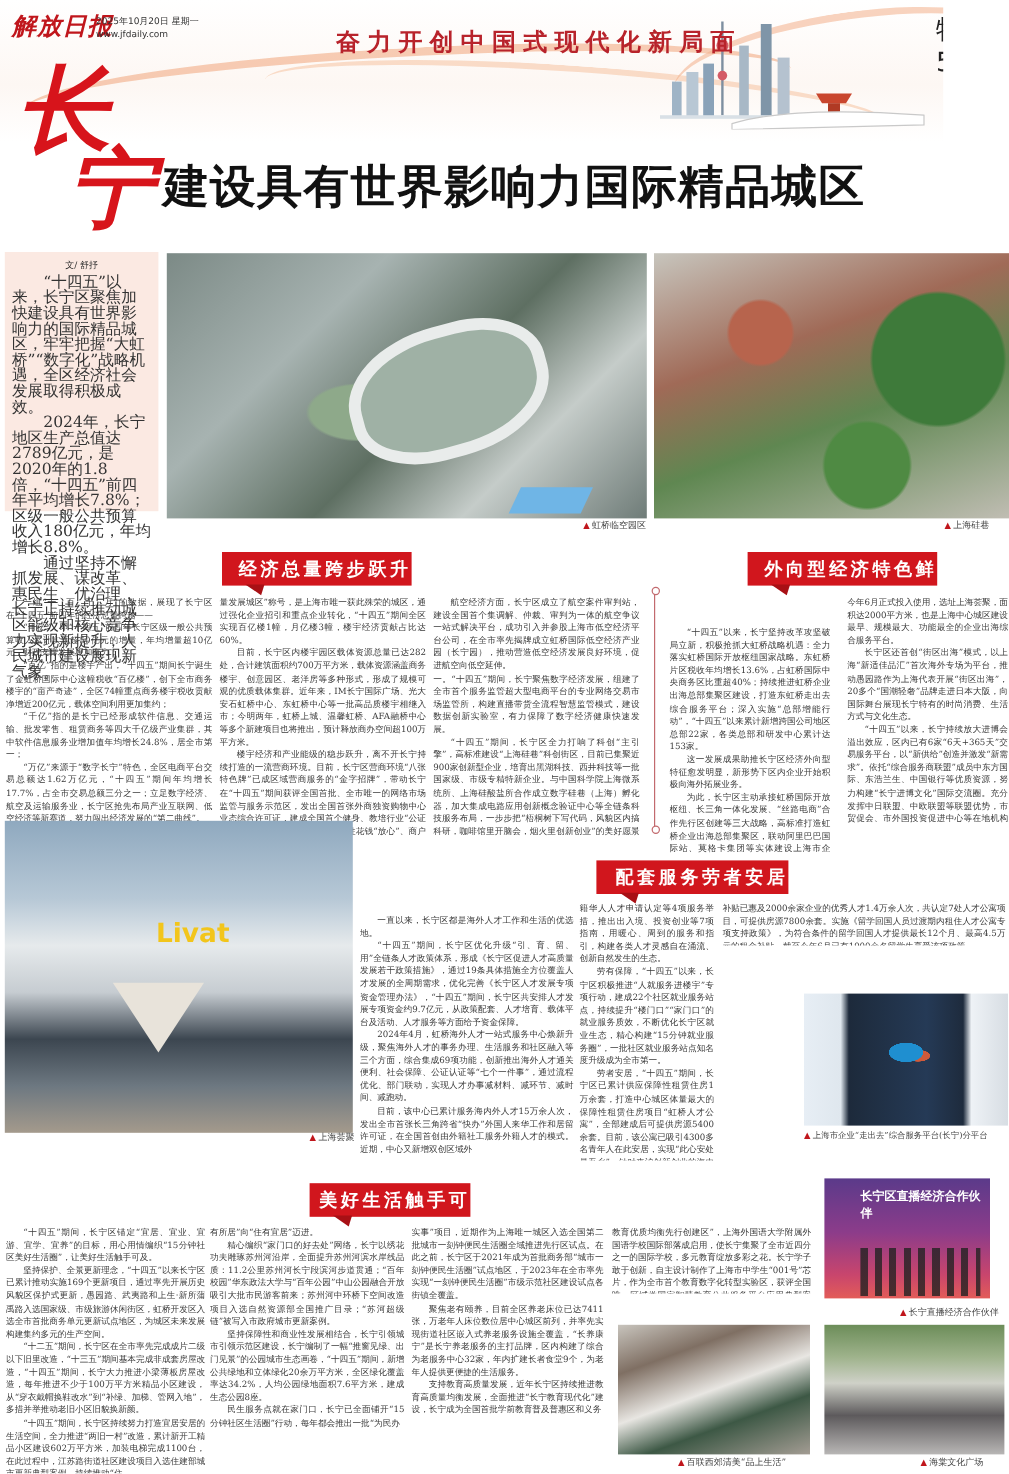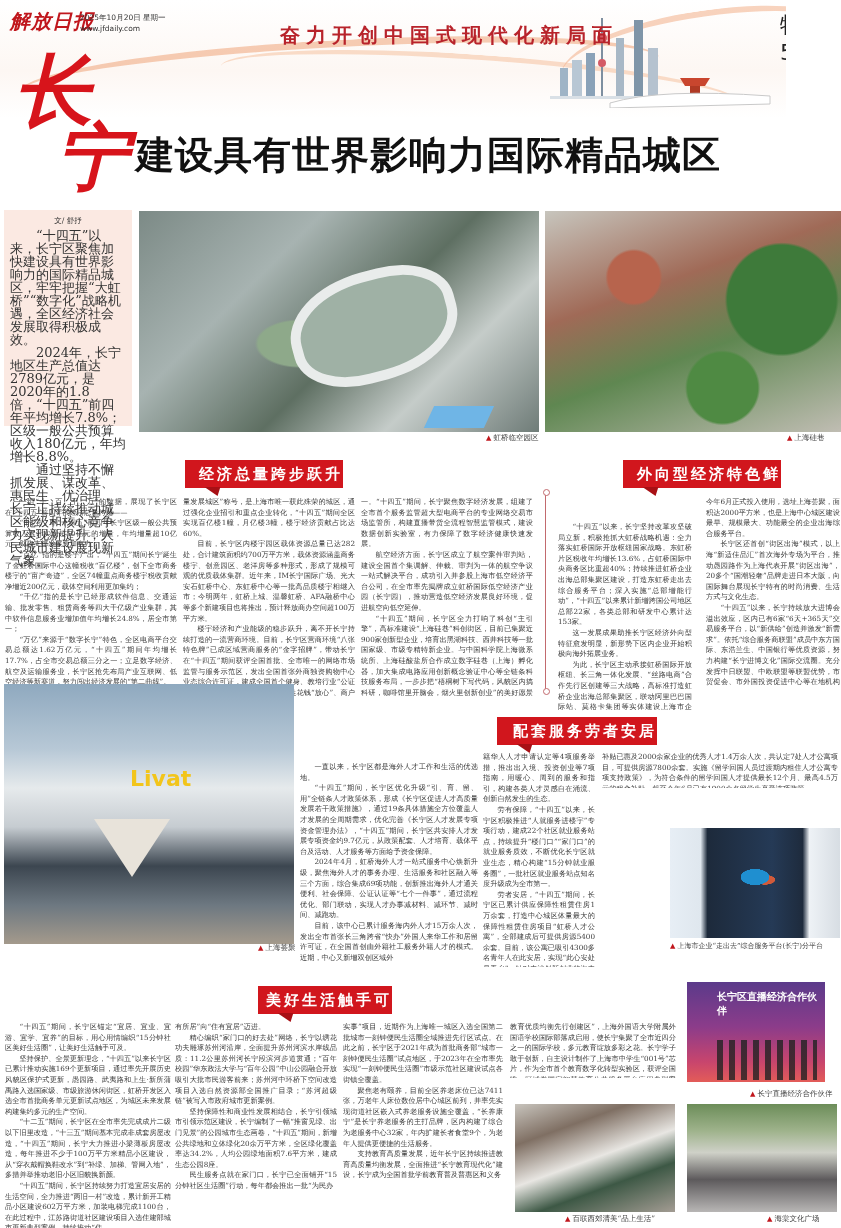--- a/index.html
+++ b/index.html
@@ -163,22 +163,22 @@
   <p>“万亿”来源于“数字长宁”特色，全区电商平台交易总额达1.62万亿元，“十四五”期间年均增长17.7%，占全市交易总额三分之一；立足数字经济、航空及运输服务业，长宁区抢先布局产业互联网、低空经济等新赛道，努力闯出经济发展的“第二曲线”。</p>
   <p>今年，上海市企业“2025年中国楼宇经济高质</p>
 </div>
 <div class="abs col c-econ2">
   <p style="text-indent:0">量发展城区”称号，是上海市唯一获此殊荣的城区，通过强化企业招引和重点企业转化，“十四五”期间全区实现百亿楼1幢，月亿楼3幢，楼宇经济贡献占比达60%。</p>
   <p>目前，长宁区内楼宇园区载体资源总量已达282处，合计建筑面积约700万平方米，载体资源涵盖商务楼宇、创意园区、老洋房等多种形式，形成了规模可观的优质载体集群。近年来，IM长宁国际广场、光大安石虹桥中心、东虹桥中心等一批高品质楼宇相继入市；今明两年，虹桥上城、温馨虹桥、AFA融桥中心等多个新建项目也将推出，预计释放商办空间超100万平方米。</p>
   <p>楼宇经济和产业能级的稳步跃升，离不开长宁持续打造的一流营商环境。目前，长宁区营商环境“八张特色牌”已成区域营商服务的“金字招牌”，带动长宁在“十四五”期间获评全国首批、全市唯一的网络市场监管与服务示范区，发出全国首张外商独资购物中心业态综合许可证，建成全国首个健身、教培行业“公证提存”预付资金监管平台，让老百姓花钱“放心”、商户经营“安心”。</p>
 
 </div>
 <div class="abs col c-econ3">
+  <p>航空经济方面，长宁区成立了航空案件审判站，建设全国首个集调解、仲裁、审判为一体的航空争议一站式解决平台，成功引入并参股上海市低空经济平台公司，在全市率先揭牌成立虹桥国际低空经济产业园（长宁园），推动营造低空经济发展良好环境，促进航空向低空延伸。</p>
   <p style="text-indent:0">一。“十四五”期间，长宁聚焦数字经济发展，组建了全市首个服务监管超大型电商平台的专业网络交易市场监管所，构建直播带货全流程智慧监管模式，建设数据创新实验室，有力保障了数字经济健康快速发展。</p>
-  <p>航空经济方面，长宁区成立了航空案件审判站，建设全国首个集调解、仲裁、审判为一体的航空争议一站式解决平台，成功引入并参股上海市低空经济平台公司，在全市率先揭牌成立虹桥国际低空经济产业园（长宁园），推动营造低空经济发展良好环境，促进航空向低空延伸。</p>
   <p>“十四五”期间，长宁区全力打响了科创“主引擎”，高标准建设“上海硅巷”科创街区，目前已集聚近900家创新型企业，培育出黑湖科技、西井科技等一批国家级、市级专精特新企业。与中国科学院上海微系统所、上海硅酸盐所合作成立数字硅巷（上海）孵化器，加大集成电路应用创新概念验证中心等全链条科技服务布局，一步步把“梧桐树下写代码，风貌区内搞科研，咖啡馆里开脑会，烟火里创新创业”的美好愿景转化为生动实践。</p>
 </div>
 
 <div class="abs banner b2">外向型经济特色鲜明</div>
 <div class="abs vline"></div>
 <div class="abs col c-open1">
   <p>“十四五”以来，长宁坚持改革攻坚破局立新，积极抢抓大虹桥战略机遇：全力落实虹桥国际开放枢纽国家战略。东虹桥片区税收年均增长13.6%，占虹桥国际中央商务区比重超40%；持续推进虹桥企业出海总部集聚区建设，打造东虹桥走出去综合服务平台；深入实施“总部增能行动”，“十四五”以来累计新增跨国公司地区总部22家，各类总部和研发中心累计达153家。</p>
   <p>这一发展成果助推长宁区经济外向型特征愈发明显，新形势下区内企业开始积极向海外拓展业务。</p>
   <p>为此，长宁区主动承接虹桥国际开放枢纽、长三角一体化发展、“丝路电商”合作先行区创建等三大战略，高标准打造虹桥企业出海总部集聚区，联动阿里巴巴国际站、莫格卡集团等实体建设上海市企业“走出去”综合服务平台（长宁）分平台，助力企业在全球产业链供应链布局中提升国际竞争力。平台于</p>
 </div>

